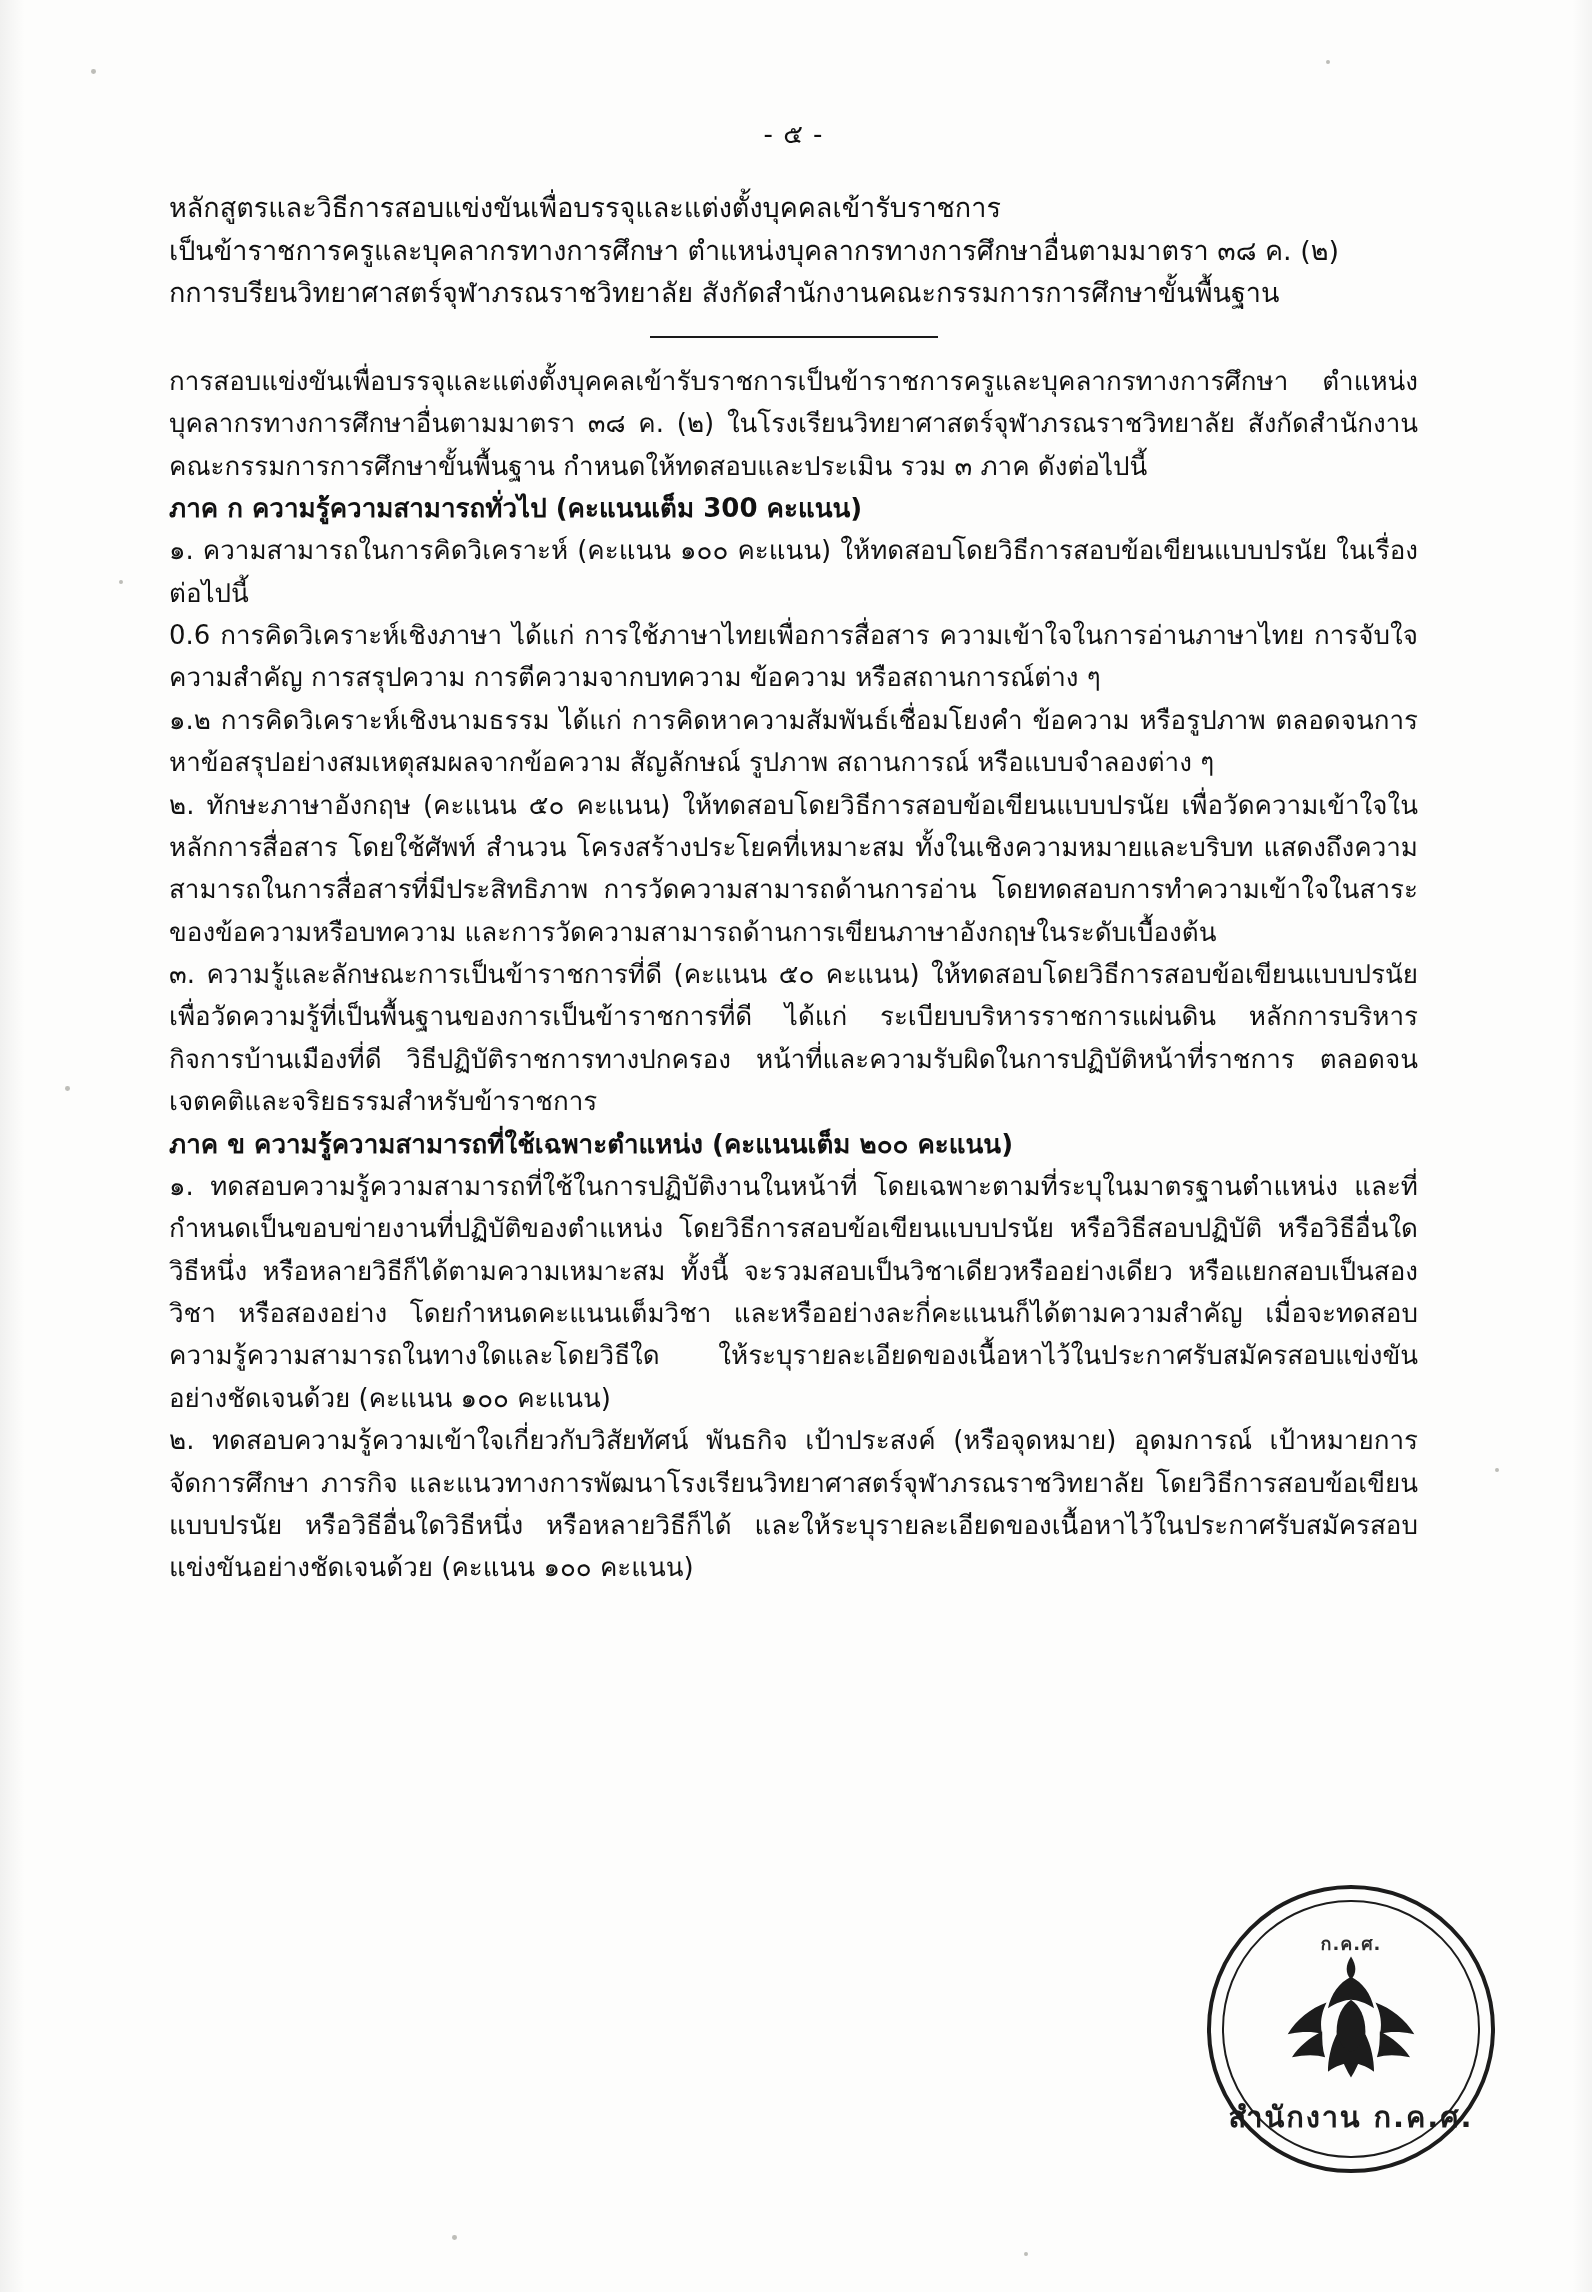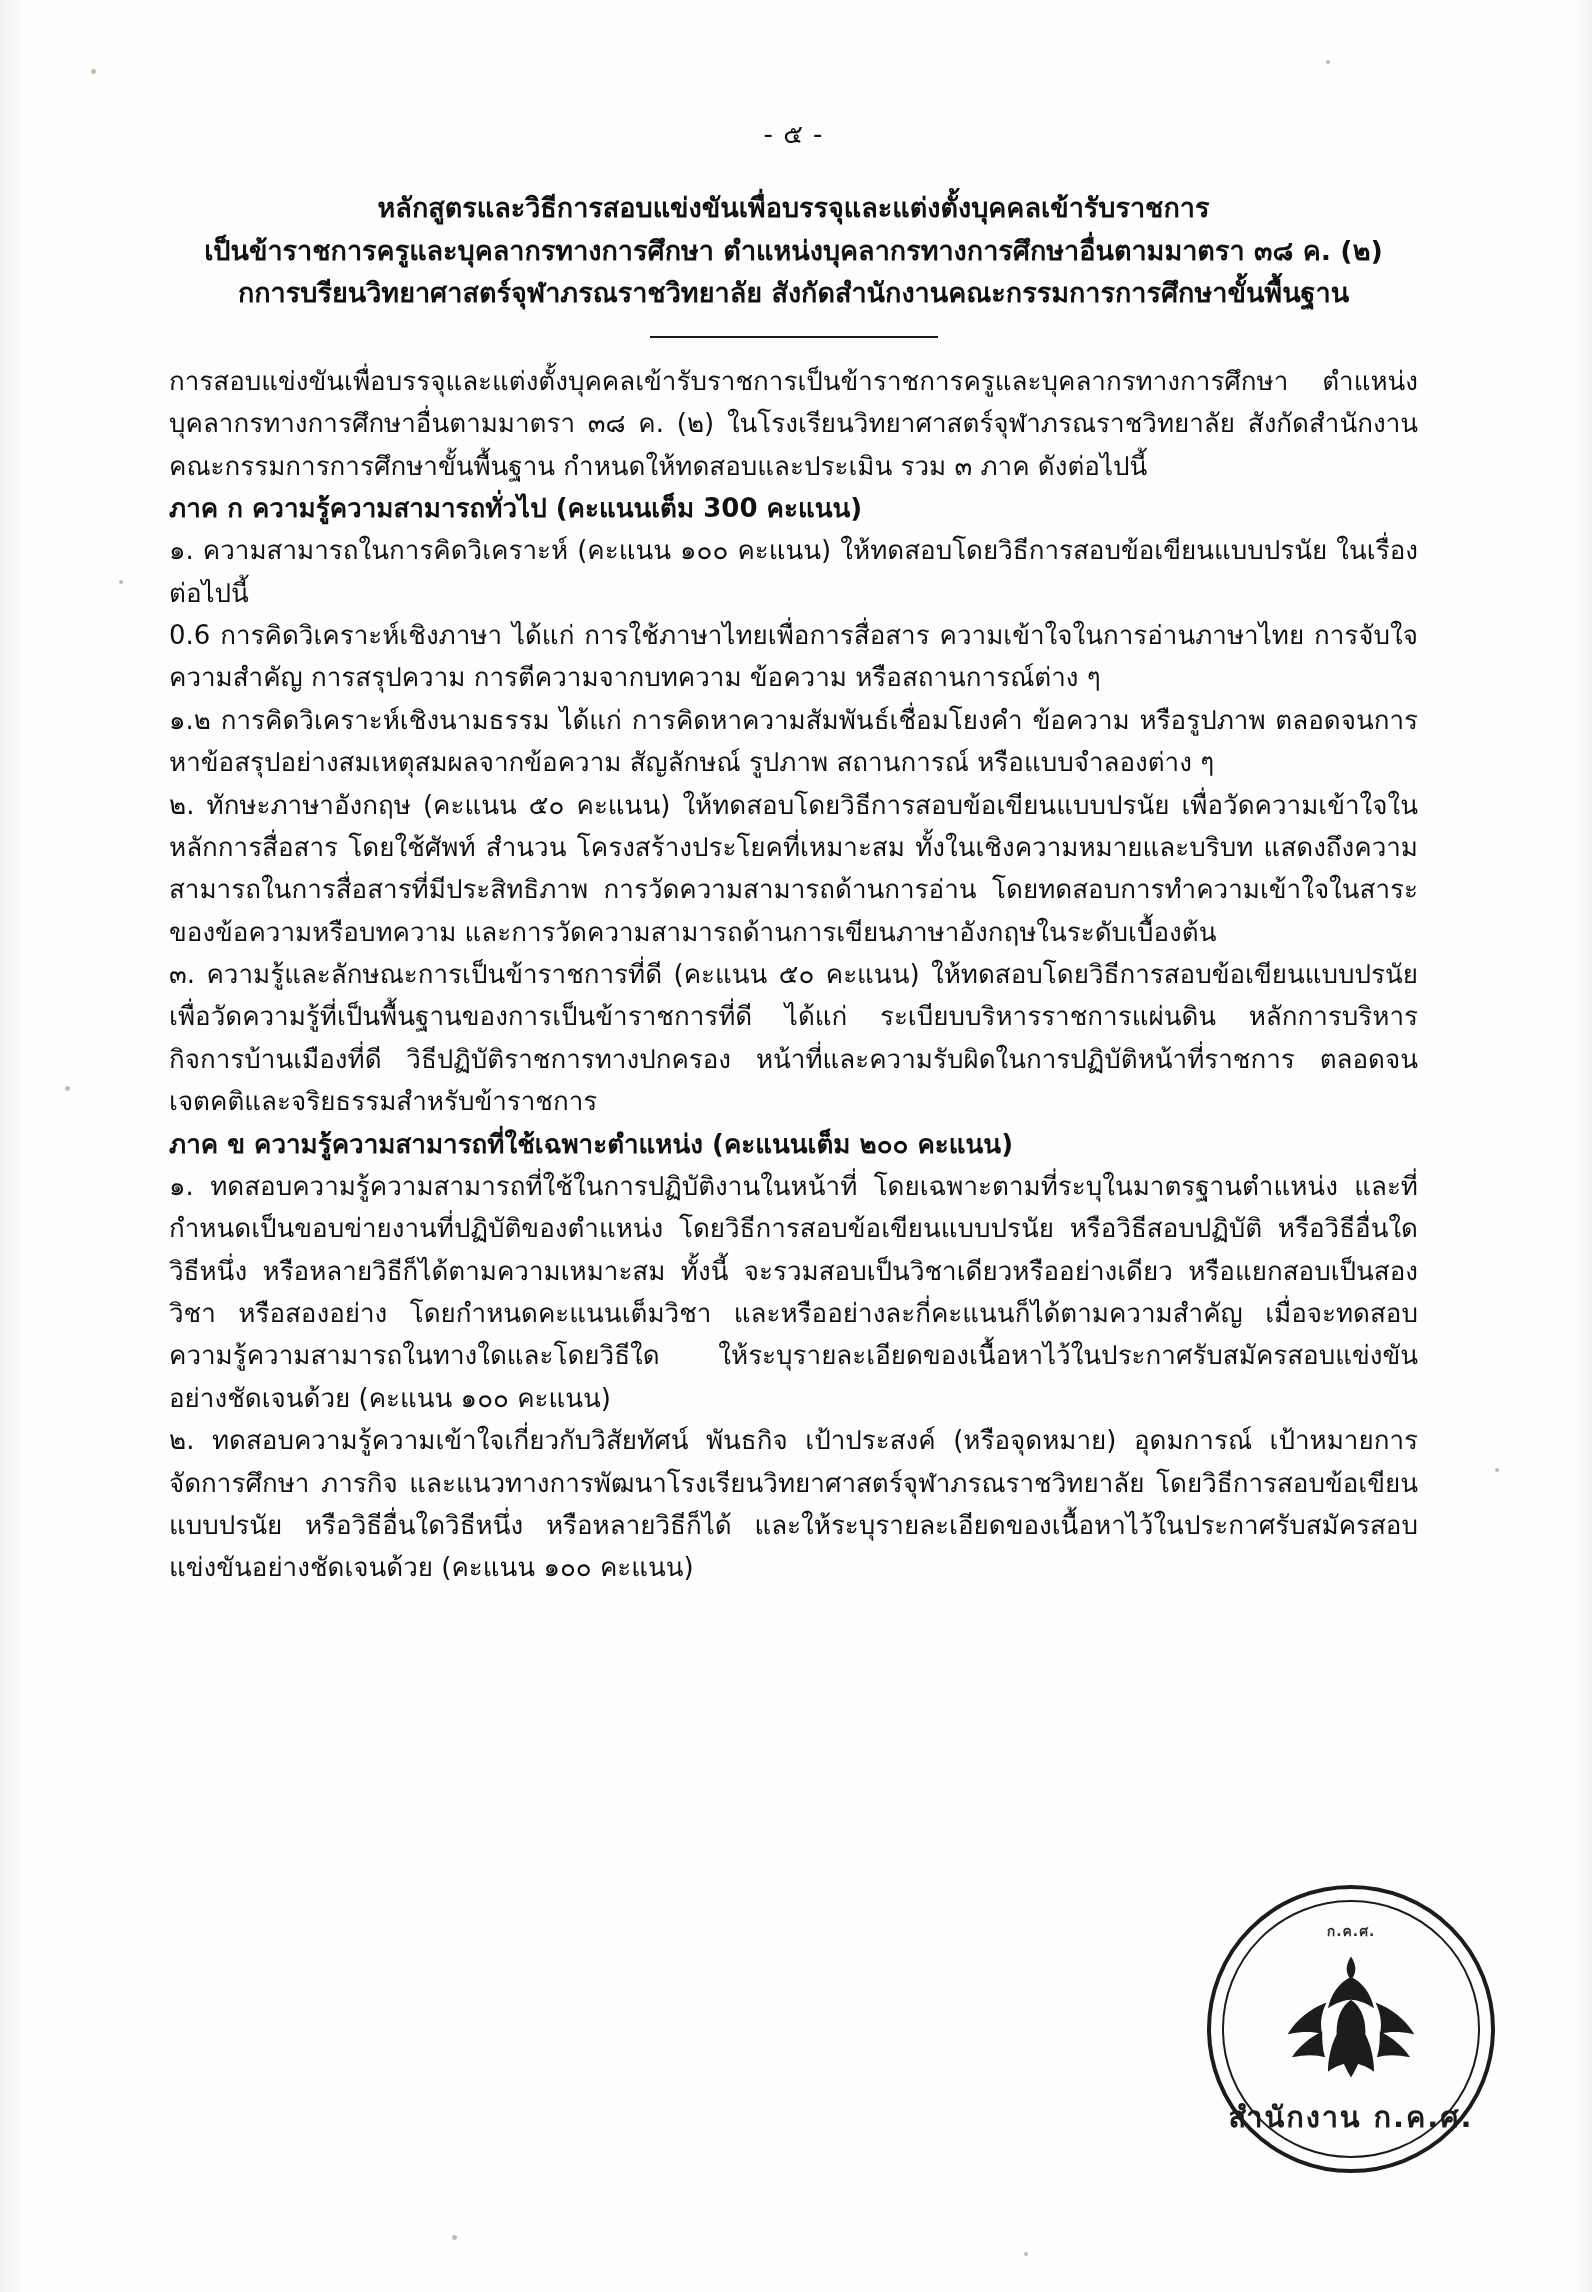--- a/index.html
+++ b/index.html
@@ -47,22 +47,22 @@
   }
 
   .page-number {
     text-align: center;
     font-size: 26px;
     letter-spacing: 1px;
     margin-bottom: 33px;
   }
 
   .doc-title {
-    text-align: center;
-    font-weight: bold;
+    text-align: left;
+    font-weight: normal;
     font-size: 27px;
     line-height: 1.58;
   }
   .doc-title div { white-space: nowrap; }
 
   .rule {
     width: 288px;
     height: 1.9px;
     background: #1a1a1a;
     margin: 21px auto 0 auto;
@@ -122,22 +122,22 @@
   }
   .seal-text-top, .seal-text-bottom {
     position: absolute;
     left: 0;
     width: 100%;
     text-align: center;
     font-weight: bold;
     color: #1c1c1c;
   }
   .seal-text-top {
-    top: 35px;
-    font-size: 14px;
+    top: 44px;
+    font-size: 18px;
     letter-spacing: 1px;
     opacity: 0.92;
   }
   .seal-text-bottom {
     bottom: 33px;
     font-size: 29px;
     letter-spacing: 1.9px;
     margin-top: 48px;
   }
 </style>

